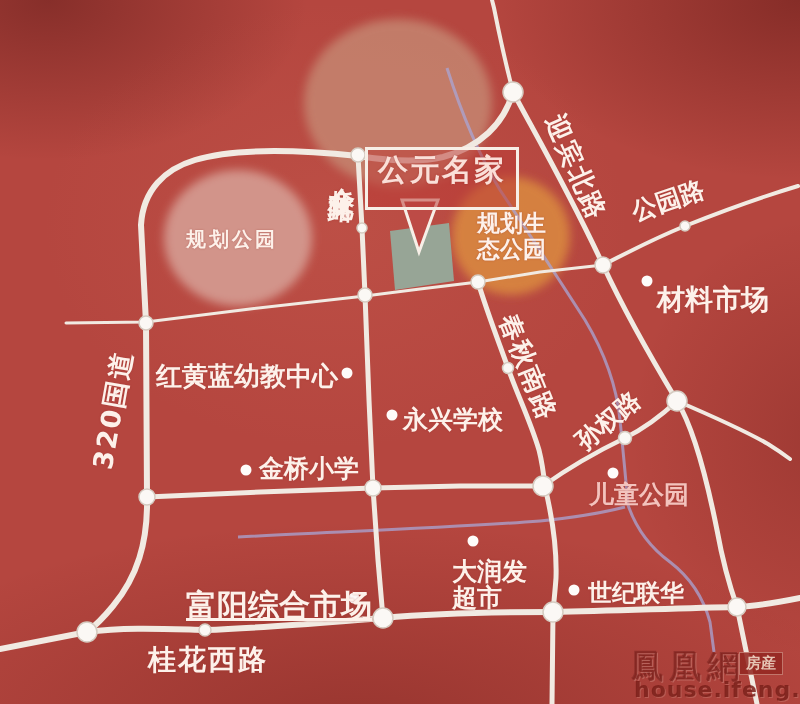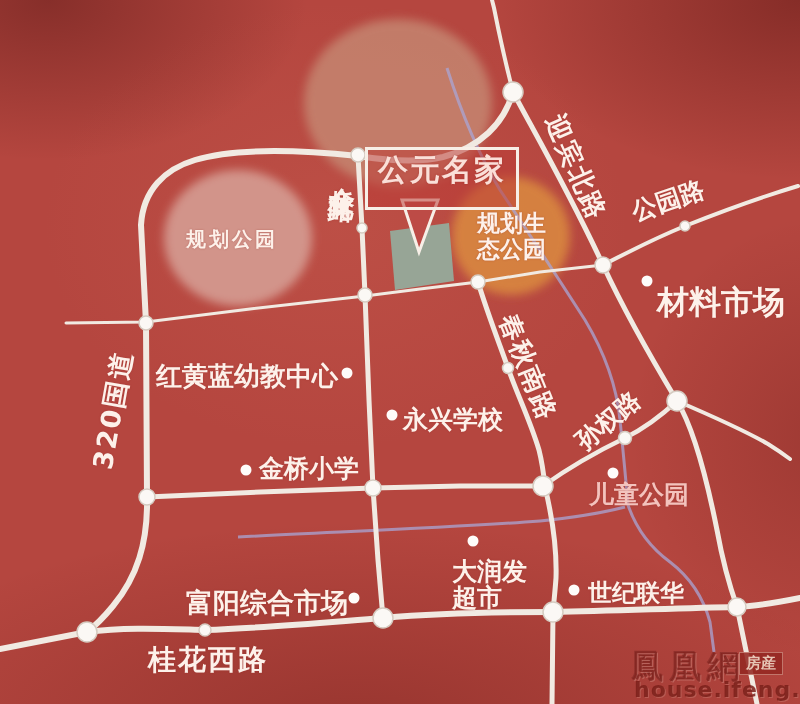--- a/index.html
+++ b/index.html
@@ -127,27 +127,27 @@
   <div class="label" style="left:477px;top:234px;font-size:23px;">态公园</div>
 
   <div class="label vlabel" style="left:327px;top:167px;font-size:26px;letter-spacing:3px;transform:rotate(4deg);">金桥北路</div>
   <div class="label" style="left:38px;top:392px;width:150px;font-size:27px;letter-spacing:2px;text-align:center;transform:rotate(-80deg);">320国道</div>
   <div class="label" style="left:511px;top:150px;width:130px;font-size:26px;letter-spacing:2px;text-align:center;transform:rotate(66deg);">迎宾北路</div>
   <div class="label" style="left:629px;top:184px;width:78px;font-size:25px;text-align:center;transform:rotate(-19deg);">公园路</div>
   <div class="label" style="left:463px;top:350px;width:130px;font-size:26px;letter-spacing:2px;text-align:center;transform:rotate(68deg);">春秋南路</div>
   <div class="label" style="left:566px;top:404px;width:84px;font-size:25px;text-align:center;transform:rotate(-40deg);">孙权路</div>
   <div class="label" style="left:148px;top:641px;font-size:28px;letter-spacing:2px;">桂花西路</div>
 
-  <div class="label" style="left:657px;top:281px;font-size:32px;">材料市场</div>
+  <div class="label" style="left:657px;top:281px;font-size:28px;">材料市场</div>
   <div class="label" style="left:156px;top:359px;font-size:26px;">红黄蓝幼教中心</div>
   <div class="label" style="left:403px;top:403px;font-size:25px;">永兴学校</div>
   <div class="label" style="left:259px;top:452px;font-size:25px;">金桥小学</div>
   <div class="label" style="left:589px;top:478px;font-size:25px;color:#f3c3bd;">儿童公园</div>
   <div class="label" style="left:452px;top:555px;font-size:25px;">大润发</div>
   <div class="label" style="left:452px;top:581px;font-size:25px;">超市</div>
   <div class="label" style="left:588px;top:577px;font-size:24px;">世纪联华</div>
-  <div class="label" style="left:186px;top:585px;font-size:27px;">富阳综合市场</div>
+  <div class="label" style="left:186px;top:585px;font-size:31px;text-decoration:underline;">富阳综合市场</div>
 
   <div class="brand">鳳凰網</div>
   <div class="badge">房産</div>
   <div class="url">house.ifeng.com</div>
 
 </div>
 
 </body></html>

